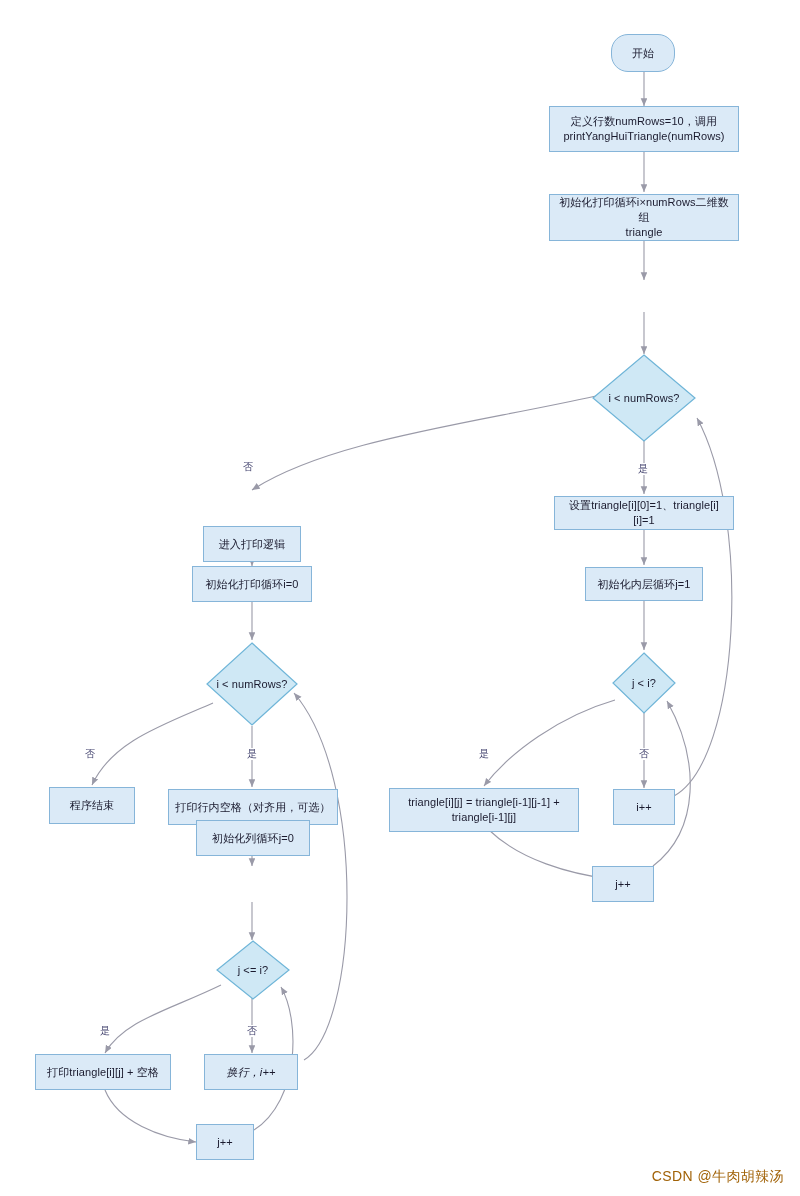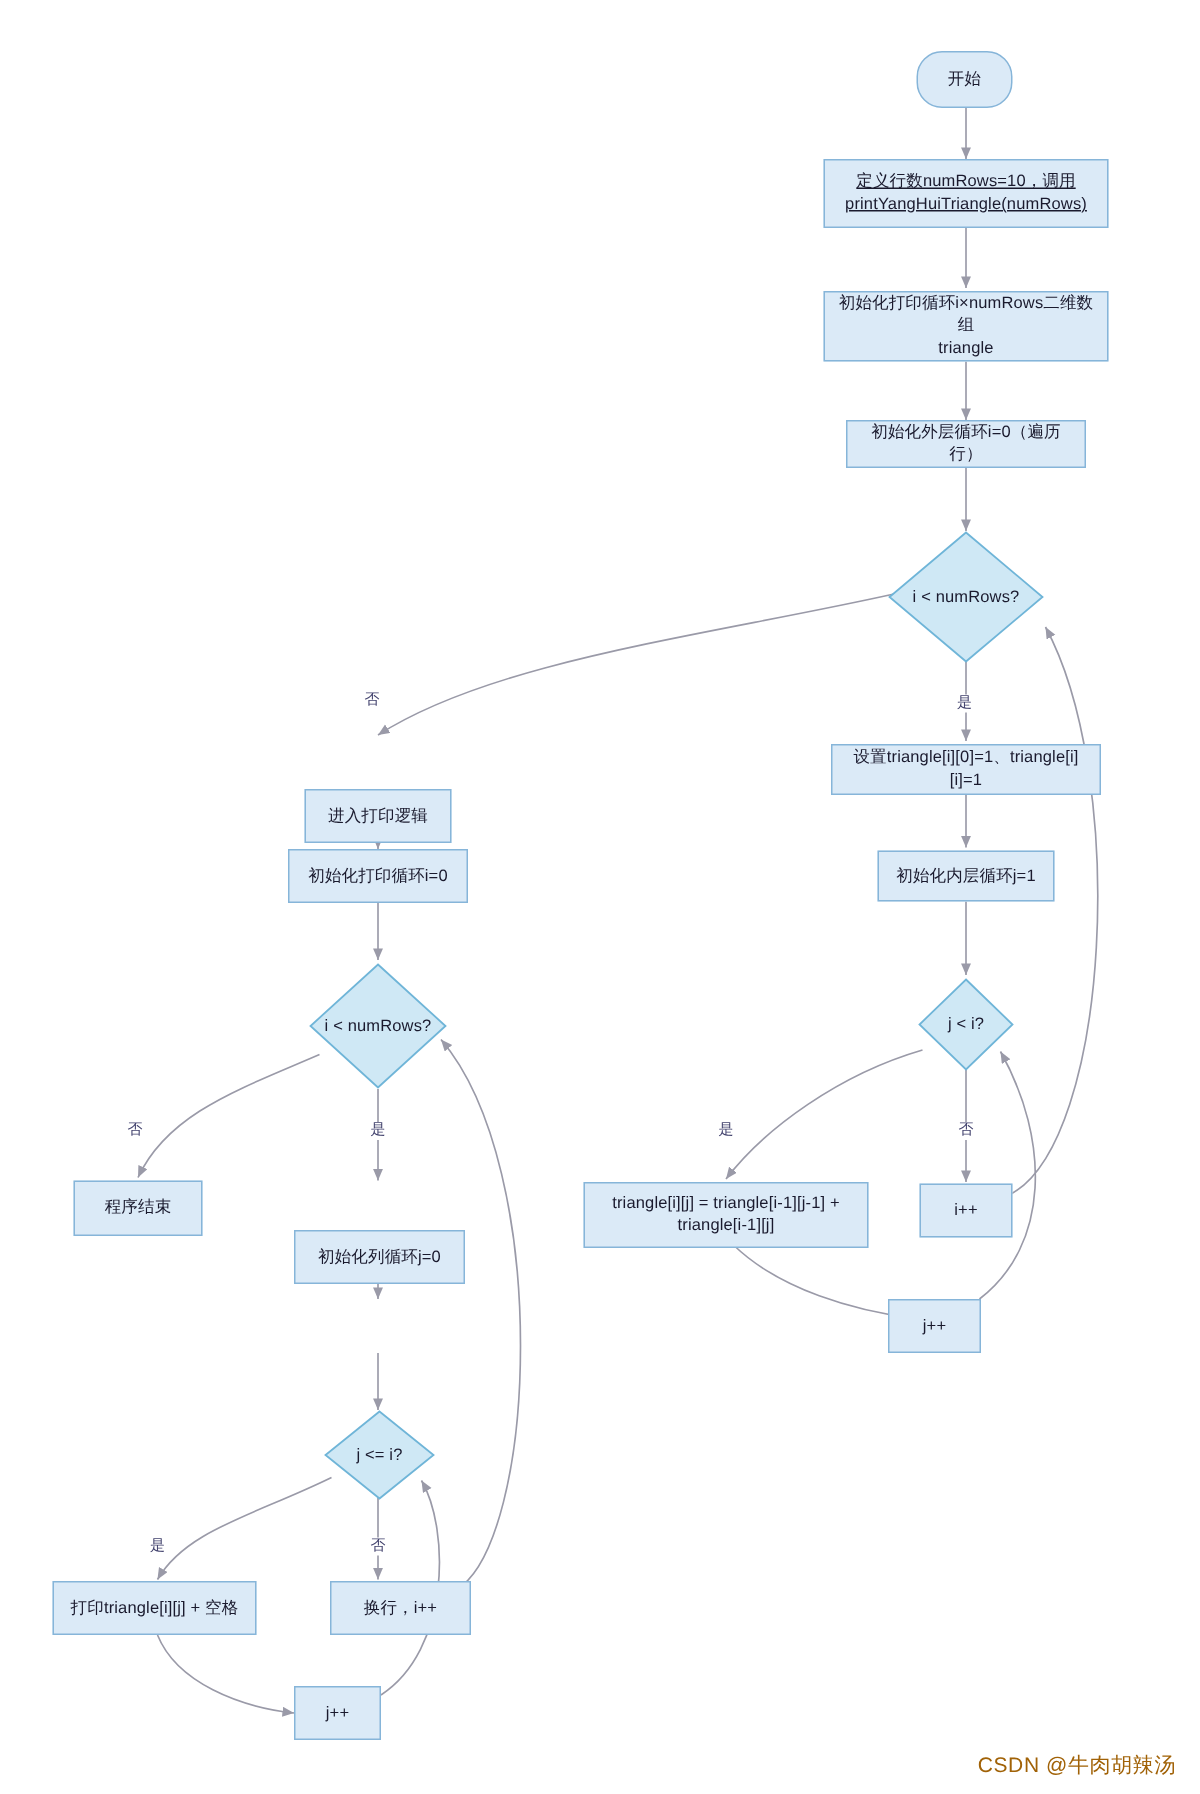--- a/index.html
+++ b/index.html
@@ -144,33 +144,30 @@
       <path d="M254,1130 C300,1100 300,1020 281,987"></path>
 
       <path d="M304,1060 C358,1028 368,780 294,693"></path>
     </g>
   </svg>
 
   <div class="node process" style="left:611px; top:34px; width:64px; height:38px;border-radius:17px;">
     <span>开始</span>
   </div>
 
-  <div class="node process" style="left:549px; top:106px; width:190px; height:46px; white-space:pre-line;text-decoration:underline;">
+  <div class="node process" style="left:549px; top:106px; width:190px; height:46px; white-space:pre-line;">
     <span>定义行数numRows=10，调用
 printYangHuiTriangle(numRows)</span>
   </div>
 
   <div class="node process" style="left:549px; top:194px; width:190px; height:47px; white-space:pre-line;">
     <span>初始化打印循环i×numRows二维数组
 triangle</span>
   </div>
 
-  <div class="node process" style="left:564px; top:280px; width:160px; height:32px;">
-    <span>初始化外层循环i=0（遍历行）</span>
-  </div>
 
   <div class="node decision" style="left:592px; top:354px; width:104px; height:88px;">
     <svg class="diamond-shape" viewBox="0 0 104 88" preserveAspectRatio="none">
       <polygon points="52,1 103,44 52,87 1,44" fill="#cfe8f5" stroke="#6fb5d8" stroke-width="1.2"></polygon>
     </svg>
     <span class="diamond-label">i &lt; numRows?</span>
   </div>
 
   <div class="node process" style="left:554px; top:496px; width:180px; height:34px;">
     <span>设置triangle[i][0]=1、triangle[i][i]=1</span>
@@ -212,37 +209,40 @@
     <svg class="diamond-shape" viewBox="0 0 92 84" preserveAspectRatio="none">
       <polygon points="46,1 91,42 46,83 1,42" fill="#cfe8f5" stroke="#6fb5d8" stroke-width="1.2"></polygon>
     </svg>
     <span class="diamond-label">i &lt; numRows?</span>
   </div>
 
   <div class="node process" style="left:49px; top:787px; width:86px; height:37px;">
     <span>程序结束</span>
   </div>
 
+  <div class="node process" style="left:168px; top:789px; width:170px; height:36px;">
+    <span>打印行内空格（对齐用，可选）</span>
+  </div>
 
   <div class="node process" style="left:196px; top:820px; width:114px; height:36px;">
     <span>初始化列循环j=0</span>
   </div>
 
   <div class="node decision" style="left:216px; top:940px; width:74px; height:60px;">
     <svg class="diamond-shape" viewBox="0 0 74 60" preserveAspectRatio="none">
       <polygon points="37,1 73,30 37,59 1,30" fill="#cfe8f5" stroke="#6fb5d8" stroke-width="1.2"></polygon>
     </svg>
     <span class="diamond-label">j &lt;= i?</span>
   </div>
 
   <div class="node process" style="left:35px; top:1054px; width:136px; height:36px;">
     <span>打印triangle[i][j] + 空格</span>
   </div>
 
-  <div class="node process" style="left:220px; top:1054px; width:94px; height:36px;">
+  <div class="node process" style="left:204px; top:1054px; width:94px; height:36px;font-style:italic;">
     <span>换行，i++</span>
   </div>
 
   <div class="node process" style="left:196px; top:1124px; width:58px; height:36px;">
     <span>j++</span>
   </div>
 
   <span class="edge-label" style="left:242px; top:461px;">否</span>
   <span class="edge-label" style="left:637px; top:463px;">是</span>
   <span class="edge-label" style="left:478px; top:748px;">是</span>

